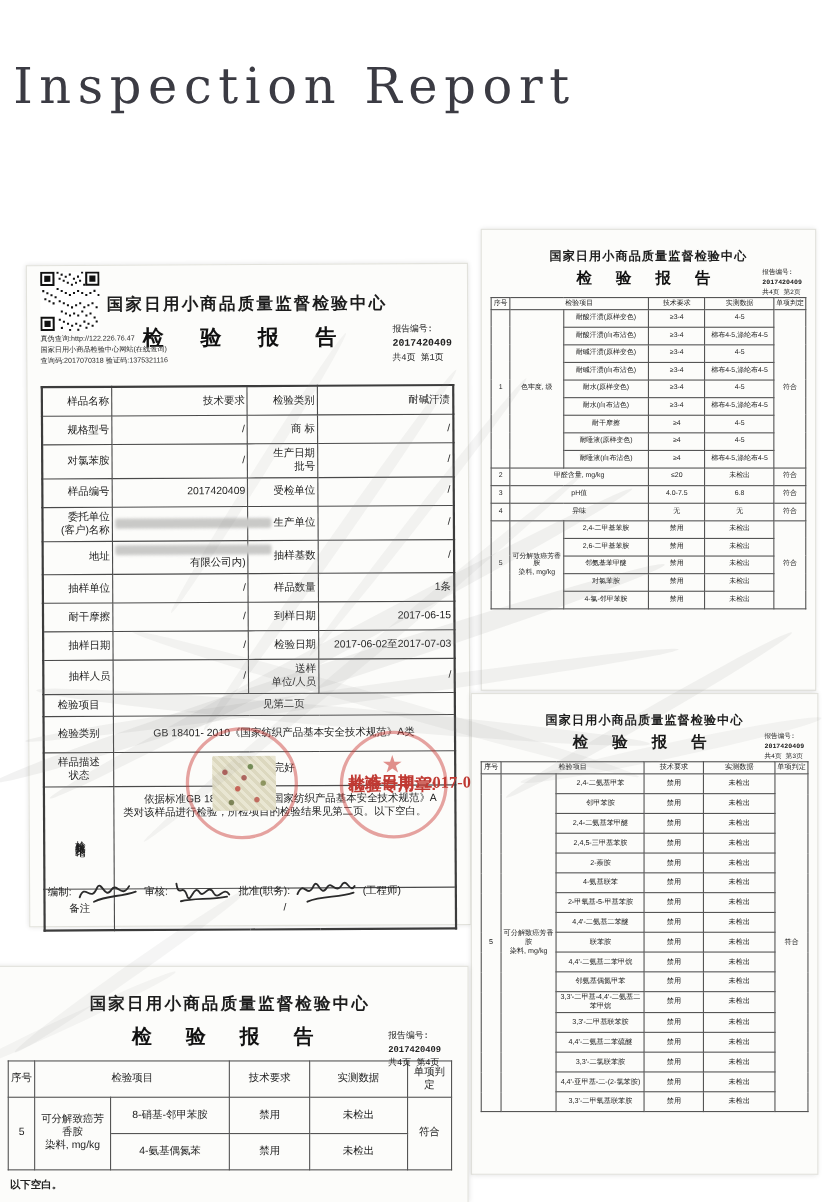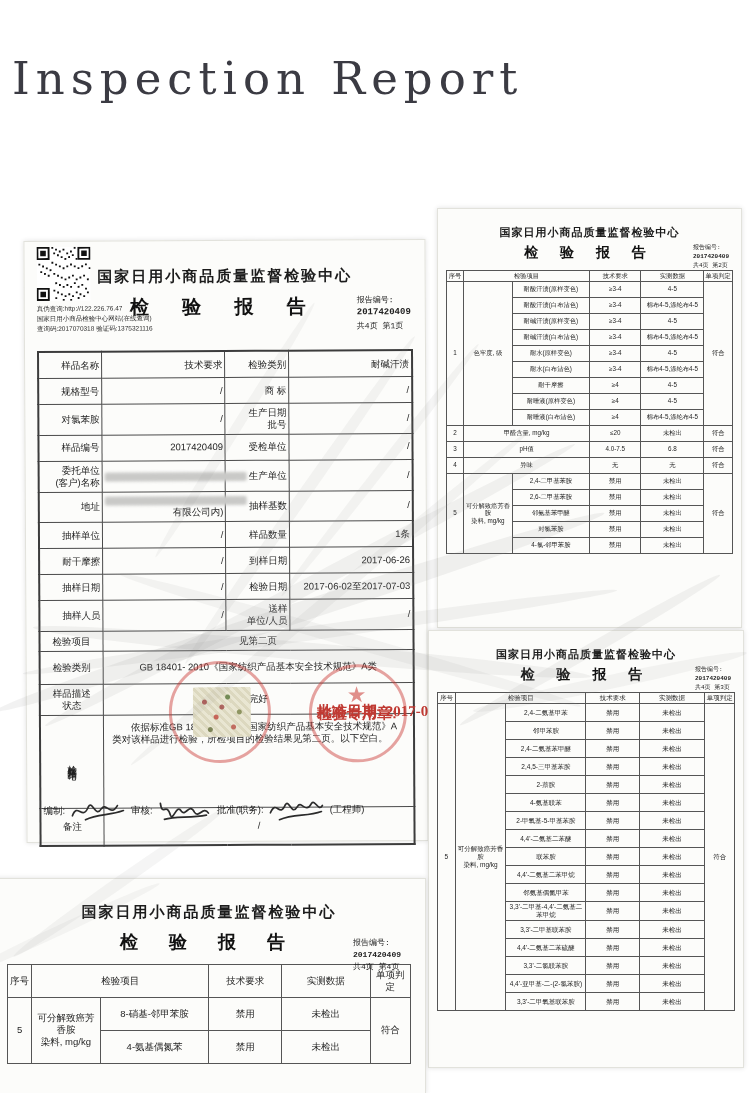--- a/index.html
+++ b/index.html
@@ -247,21 +247,21 @@
           <tr class="pair-row">
             <th>抽样单位</th>
             <td>/</td>
             <th>样品数量</th>
             <td>1条</td>
           </tr>
           <tr class="pair-row">
             <th>耐干摩擦</th>
             <td>/</td>
             <th>到样日期</th>
-            <td>2017-06-26</td>
+            <td>2017-06-15</td>
           </tr>
           <tr class="pair-row">
             <th>抽样日期</th>
             <td>/</td>
             <th>检验日期</th>
             <td>2017-06-02至2017-07-03</td>
           </tr>
           <tr class="pair-row">
             <th>抽样人员</th>
             <td>/</td>
@@ -604,20 +604,21 @@
             <td>未检出</td>
             <td rowspan="2">符合</td>
           </tr>
           <tr>
             <td>4-氨基偶氮苯</td>
             <td>禁用</td>
             <td>未检出</td>
           </tr>
         </tbody>
     </table>
+    <div class="below-note">以下空白。</div>
   </section>
 
   <svg class="wm" viewBox="0 0 750 1093">
     <g fill="#8d8d8d">
       <ellipse cx="310" cy="585" rx="300" ry="8" opacity="0.10" transform="rotate(-28 310 585)"></ellipse>
       <ellipse cx="300" cy="612" rx="320" ry="10" opacity="0.11" transform="rotate(-18 300 612)"></ellipse>
       <ellipse cx="320" cy="632" rx="300" ry="7" opacity="0.10" transform="rotate(-8 320 632)"></ellipse>
       <ellipse cx="312" cy="652" rx="280" ry="9" opacity="0.10" transform="rotate(5 312 652)"></ellipse>
       <ellipse cx="330" cy="598" rx="260" ry="6" opacity="0.09" transform="rotate(-40 330 598)"></ellipse>
       <ellipse cx="350" cy="640" rx="240" ry="7" opacity="0.09" transform="rotate(16 350 640)"></ellipse>

